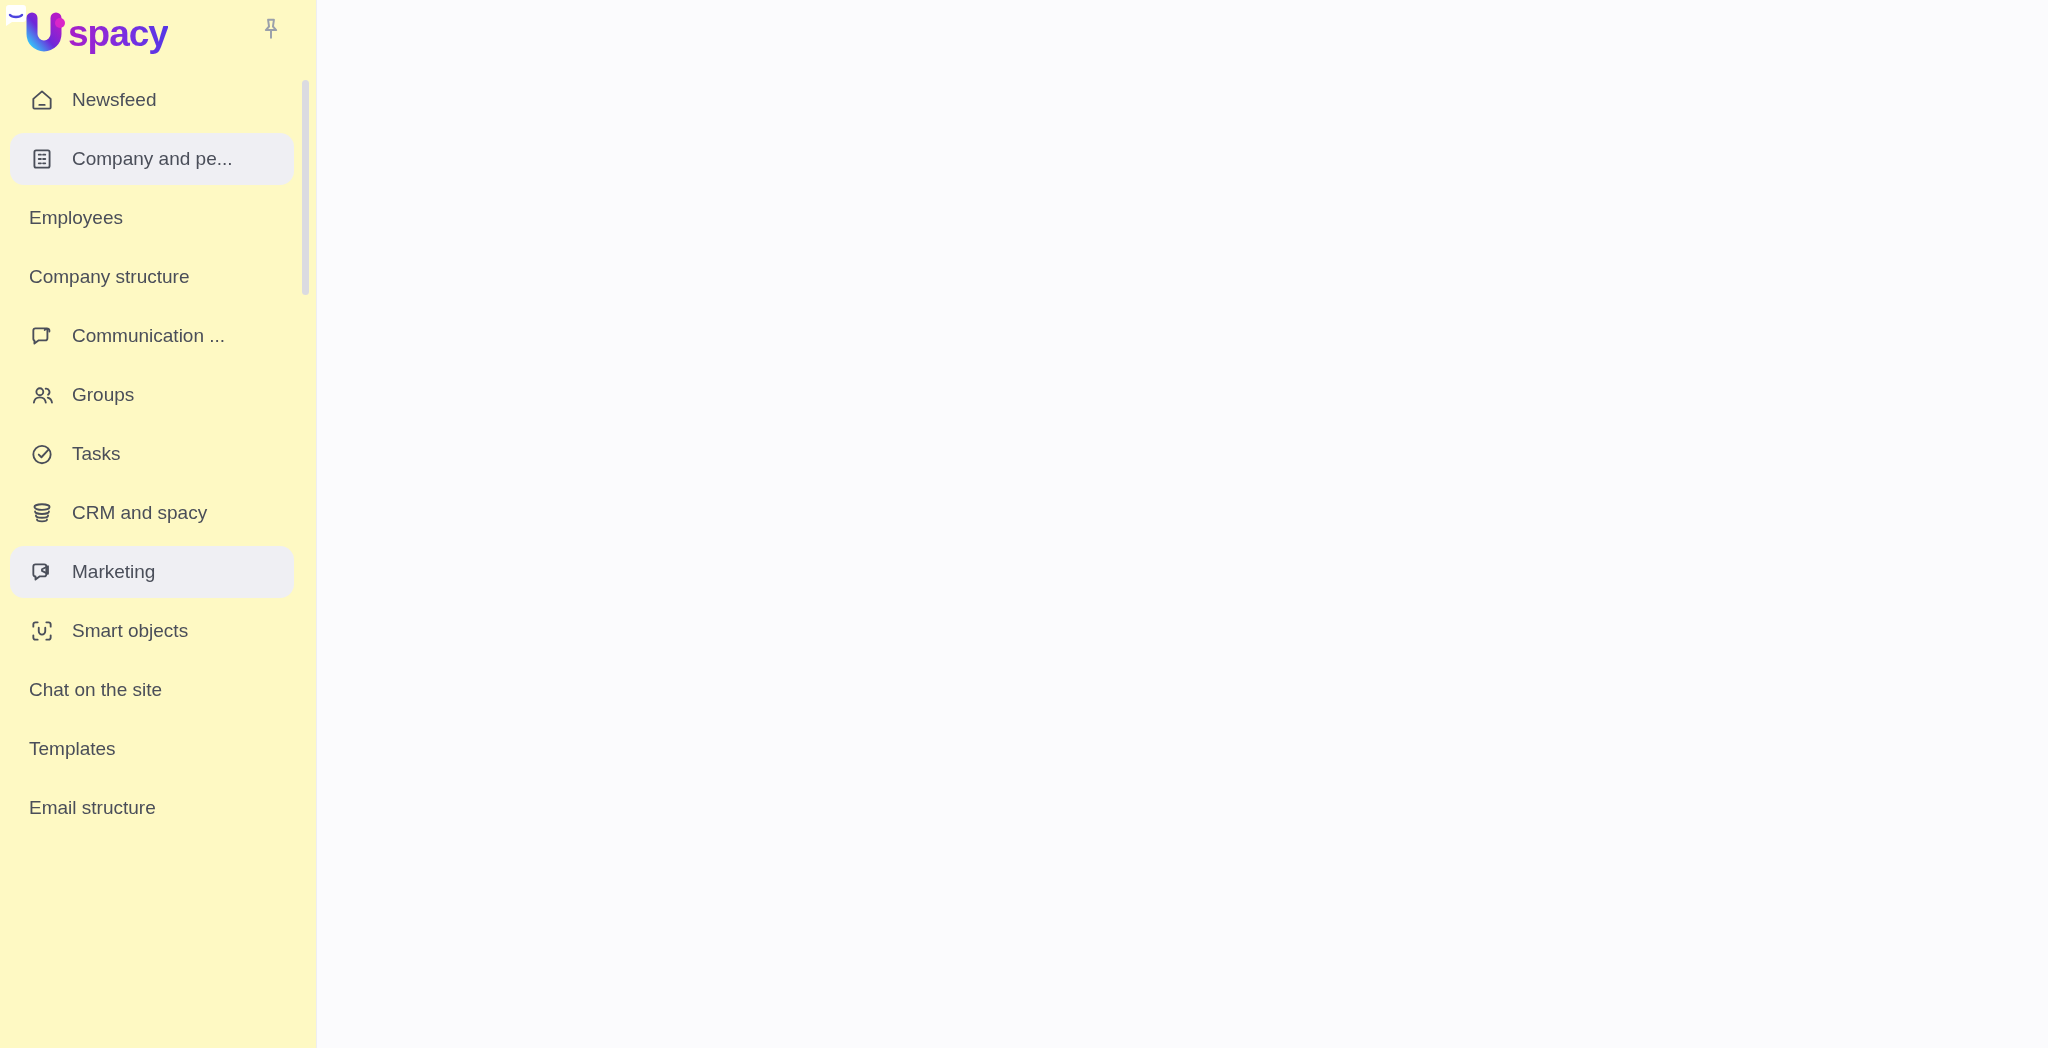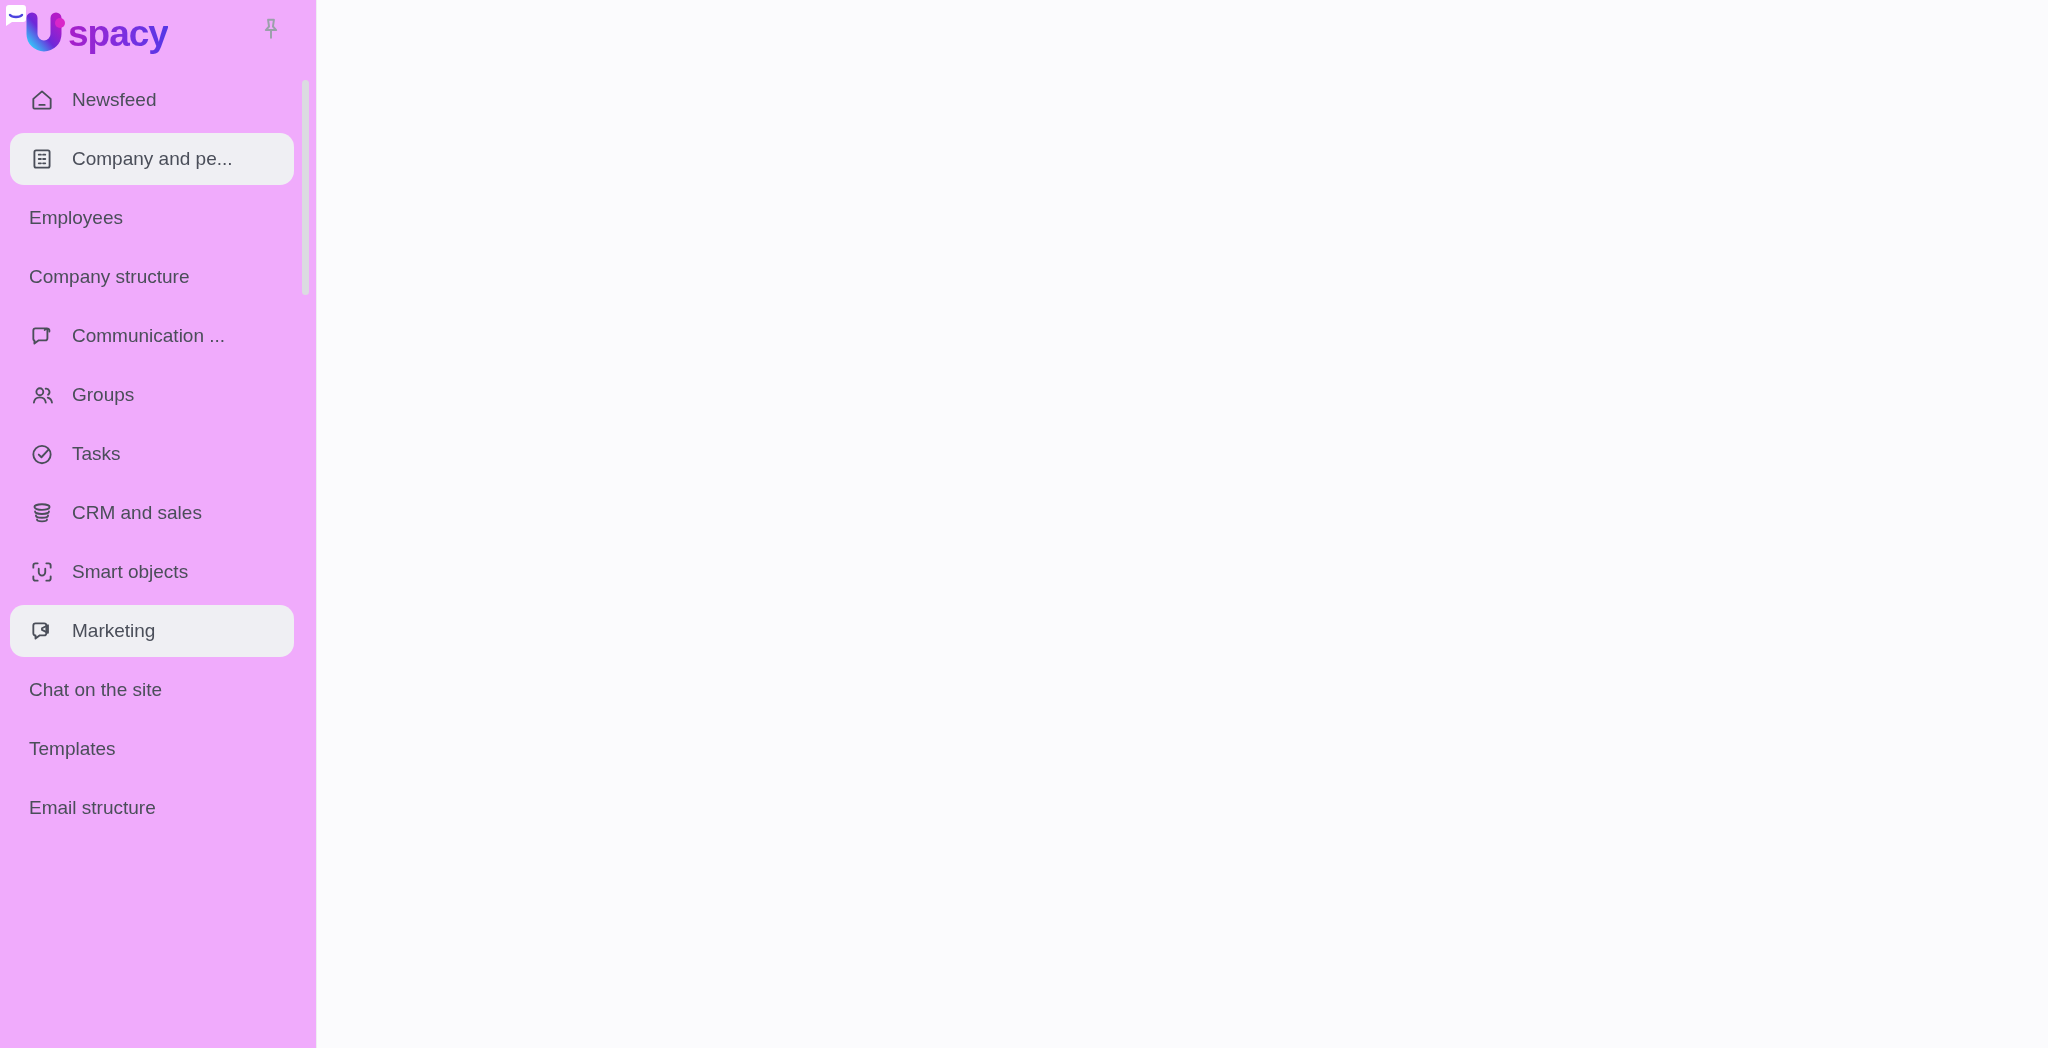--- a/index.html
+++ b/index.html
@@ -1,21 +1,21 @@
 <!DOCTYPE html>
 <html><head>
 <meta charset="utf-8">
 <style>
   * { margin:0; padding:0; box-sizing:border-box; }
   html,body { width:2048px; height:1048px; }
   body { position:relative; overflow:hidden; background:#FBFBFD; font-family:"Liberation Sans",sans-serif; color:#3A3F4A; }
   svg { display:block; }
 
   
-  .sidebar{position:absolute;left:0;top:0;width:317px;height:1048px;background:#f0abfc;border-right:1px solid #EEEEF2;z-index:5;}
+  .sidebar{position:absolute;left:0;top:0;width:317px;height:1048px;background:#fef9c3;border-right:1px solid #EEEEF2;z-index:5;}
   .logo{position:absolute;left:20px;top:10px;display:flex;align-items:flex-start;}
   .logo-text{font-size:37px;font-weight:bold;letter-spacing:-1px;line-height:48px;
     background:linear-gradient(90deg,#A81FC8 0%,#7C2FE0 55%,#5537E6 100%);
     -webkit-background-clip:text;background-clip:text;color:transparent;}
   .pin-btn{position:absolute;right:32px;top:16px;color:#9AA0AA;}
   .sb-scroll{position:absolute;right:7px;top:80px;width:7px;height:215px;border-radius:4px;background:#DBDBE1;}
   .nav{position:absolute;top:74px;left:10px;right:22px;text-align:center;}
   .nav-item{height:52px;margin-bottom:7px;display:flex;align-items:center;padding:0 16px 0 19px;border-radius:14px;font-size:19px;color:#4A4E59;cursor:pointer;}
   .nav-item .ic{width:26px;height:26px;margin-right:17px;flex:none;color:#4A4E59;}
   .nav-item.expanded{background:#EFEFF3;}
@@ -205,45 +205,45 @@
 
     <div class="nav-item">
       <span class="ic">
         <svg width="26" height="26" viewBox="0 0 24 24" fill="none" stroke="currentColor" stroke-width="1.7" stroke-linecap="round">
             <ellipse cx="12" cy="6.5" rx="7" ry="2.6"></ellipse>
             <path d="M5.6 10.5a6.4 2.4 0 0 0 12.8 0"></path>
             <path d="M6.4 14.3a5.6 2.1 0 0 0 11.2 0"></path>
             <path d="M7.4 18a4.6 1.7 0 0 0 9.2 0"></path>
           </svg>
       </span>
-      <span class="lbl">CRM and sales</span>
+      <span class="lbl">CRM and spacy</span>
       <span class="nav-chv"><i class="chv r"></i></span>
     </div>
 
+
+    <div class="nav-item expanded">
+      <span class="ic">
+        <svg width="26" height="26" viewBox="0 0 24 24" fill="none" stroke="currentColor" stroke-width="1.7" stroke-linecap="round" stroke-linejoin="round">
+            <path d="M4 7a2 2 0 0 1 2-2h8a2 2 0 0 1 2 2v7a2 2 0 0 1-2 2h-4l-4 3v-3H6a2 2 0 0 1-2-2Z"></path>
+            <path d="m12 9.5 5.5-2.8v7L12 11z"></path>
+          </svg>
+      </span>
+      <span class="lbl">Marketing</span>
+      <span class="nav-chv"><i class="chv d"></i></span>
+    </div>
 
     <div class="nav-item">
       <span class="ic">
         <svg width="26" height="26" viewBox="0 0 24 24" fill="none" stroke="currentColor" stroke-width="1.7" stroke-linecap="round" stroke-linejoin="round">
             <path d="M4 8V6a2 2 0 0 1 2-2h2M16 4h2a2 2 0 0 1 2 2v2M20 16v2a2 2 0 0 1-2 2h-2M8 20H6a2 2 0 0 1-2-2v-2"></path>
             <path d="M9 9v3.3a3 3 0 0 0 6 0V9"></path>
           </svg>
       </span>
       <span class="lbl">Smart objects</span>
       <span class="nav-chv"><i class="chv r"></i></span>
-    </div>
-
-    <div class="nav-item expanded">
-      <span class="ic">
-        <svg width="26" height="26" viewBox="0 0 24 24" fill="none" stroke="currentColor" stroke-width="1.7" stroke-linecap="round" stroke-linejoin="round">
-            <path d="M4 7a2 2 0 0 1 2-2h8a2 2 0 0 1 2 2v7a2 2 0 0 1-2 2h-4l-4 3v-3H6a2 2 0 0 1-2-2Z"></path>
-            <path d="m12 9.5 5.5-2.8v7L12 11z"></path>
-          </svg>
-      </span>
-      <span class="lbl">Marketing</span>
-      <span class="nav-chv"><i class="chv d"></i></span>
     </div>
 
 
     <div class="nav-item">
       <span class="bullet"></span>
       <span class="lbl">Chat on the site</span>
     </div>
 
     <div class="nav-item">
       <span class="bullet"></span>

